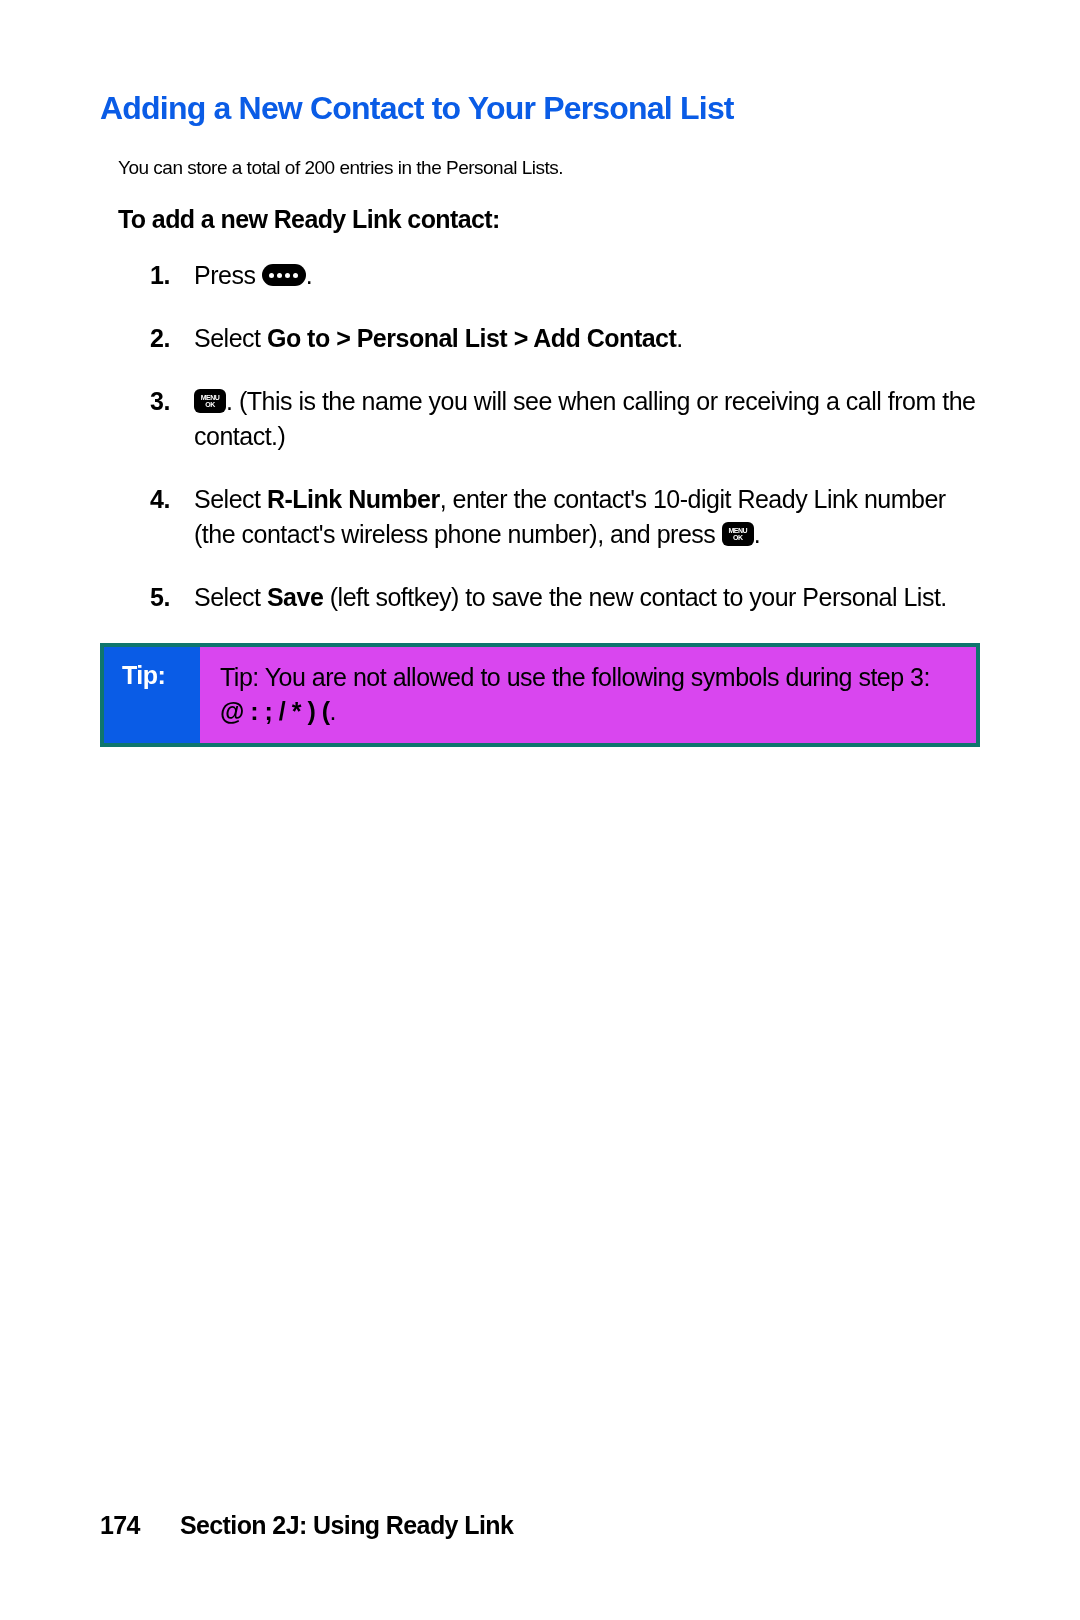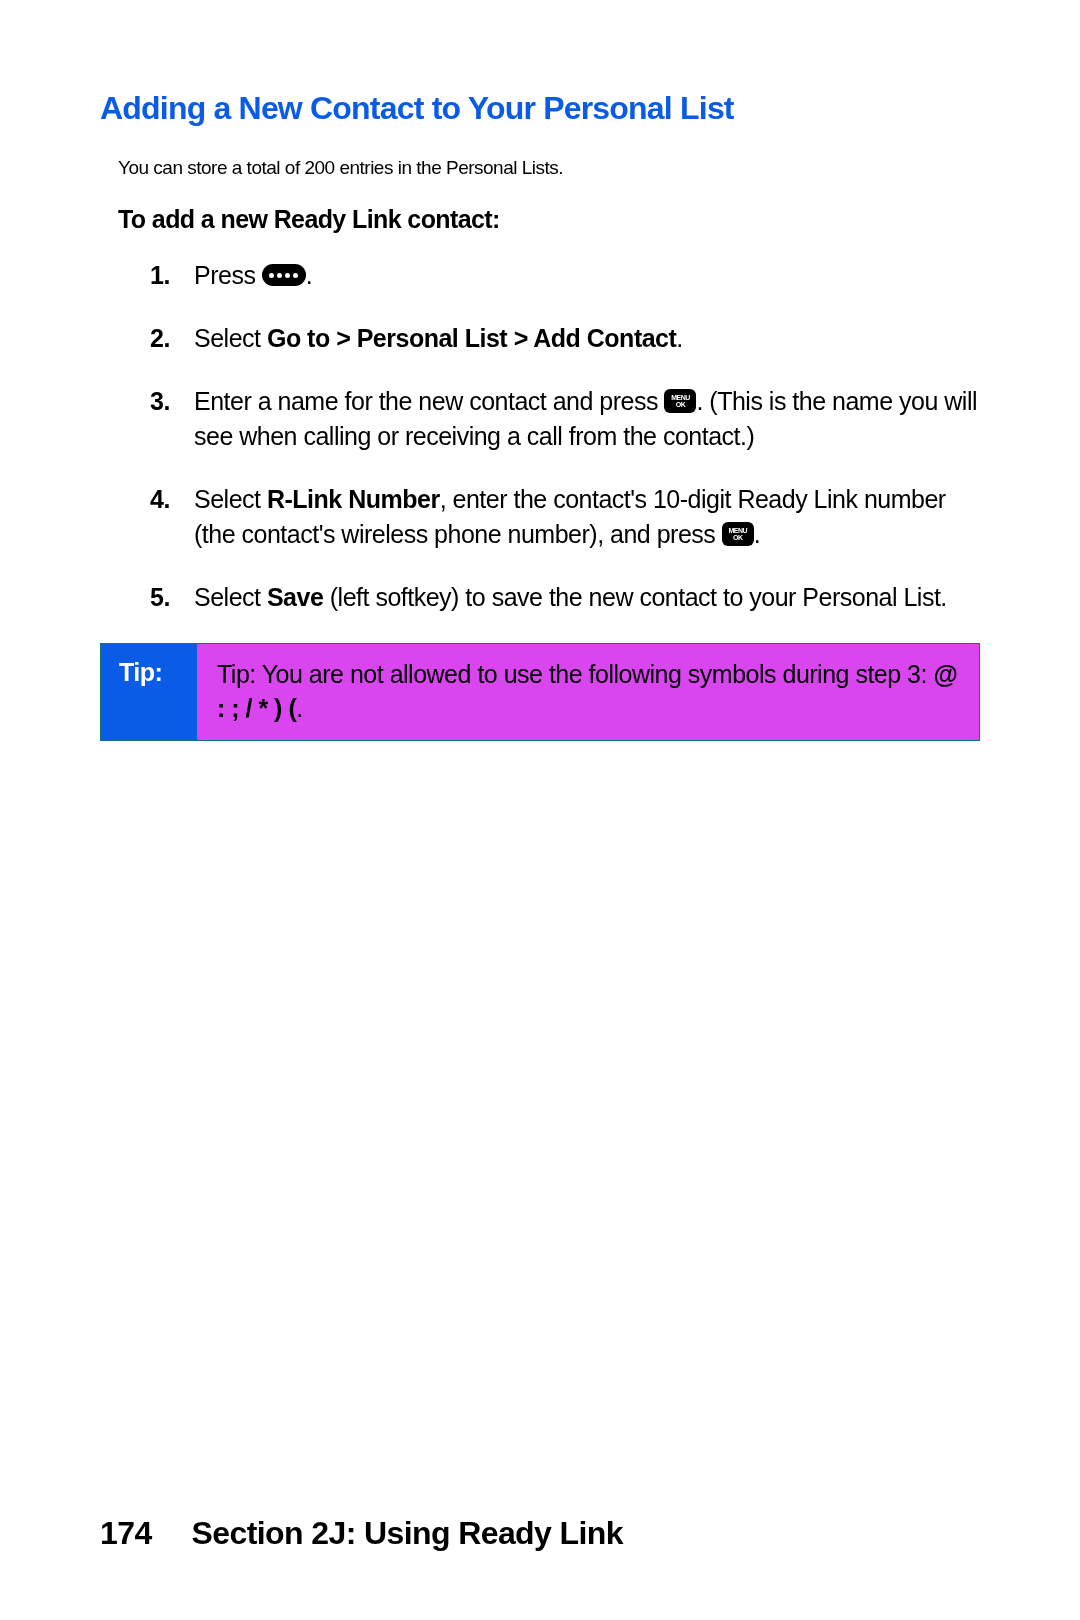--- a/index.html
+++ b/index.html
@@ -94,21 +94,21 @@
       font-size: 7px;
       font-weight: bold;
       line-height: 1;
       vertical-align: middle;
       position: relative;
       top: -2px;
       padding: 2px 0;
     }
     .tip-box {
       display: flex;
-      border: 1px solid #0f766e;
+      border: 4px solid #0f766e;
       margin-top: 4px;
       margin-left: 0;
     }
     .tip-label {
       background: #0a5ce6;
       color: #fff;
       font-weight: bold;
       font-size: 25px;
       padding: 14px 18px;
       width: 96px;
@@ -119,23 +119,23 @@
       background: #d946ef;
       color: #000;
       font-size: 25px;
       padding: 14px 20px;
       flex: 1;
       line-height: 1.35;
       letter-spacing: -0.5px;
     }
     .footer {
       position: absolute;
-      bottom: 68px;
+      bottom: 80px;
       left: 100px;
-      font-size: 32px;
+      font-size: 25px;
       font-weight: bold;
       letter-spacing: -0.6px;
     }
     .footer .page {
       margin-right: 40px;
     }
   </style>
 </head>
 <body>
 
@@ -164,21 +164,21 @@
     <div class="step-body">
       <div>
         <span>Select </span><span class="bold">Go to &gt; Personal List &gt; Add Contact</span><span>.</span>
       </div>
     </div>
   </div>
 
   <div class="step">
     <div class="step-num">3.</div>
     <div class="step-body">
-      <span>Enter a name for the new contact and press </span><span class="icon-menuok">
+      <span class="icon-menuok">
           <span>MENU</span>
           <span>OK</span>
         </span><span>. (This is the name you will see when calling or receiving a call from the contact.)</span>
     </div>
   </div>
 
   <div class="step">
     <div class="step-num">4.</div>
     <div class="step-body">
       <span>Select </span><span class="bold">R-Link Number</span><span>, enter the contact's 10-digit Ready Link number (the contact's wireless phone number), and press </span><span class="icon-menuok">

